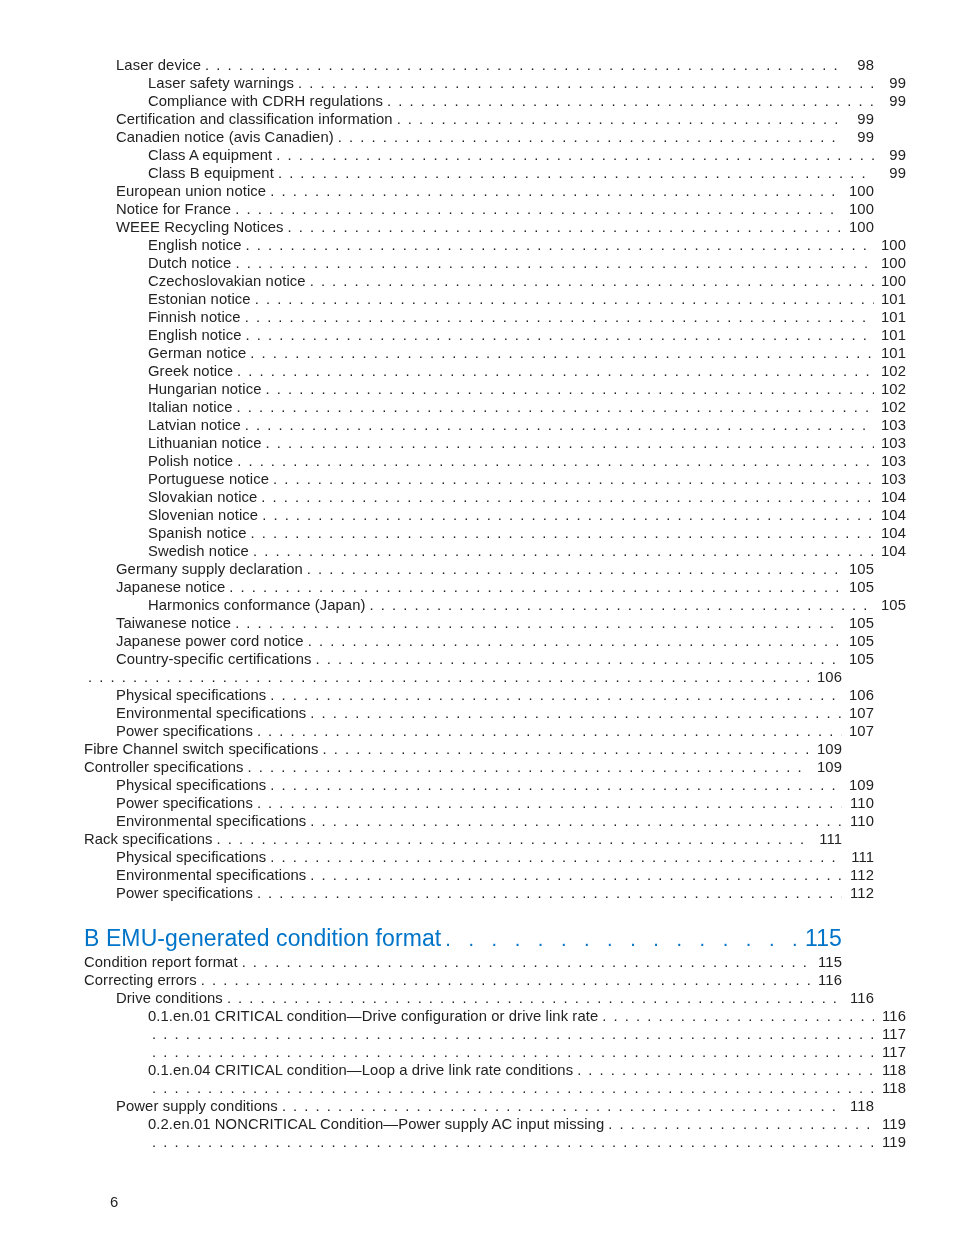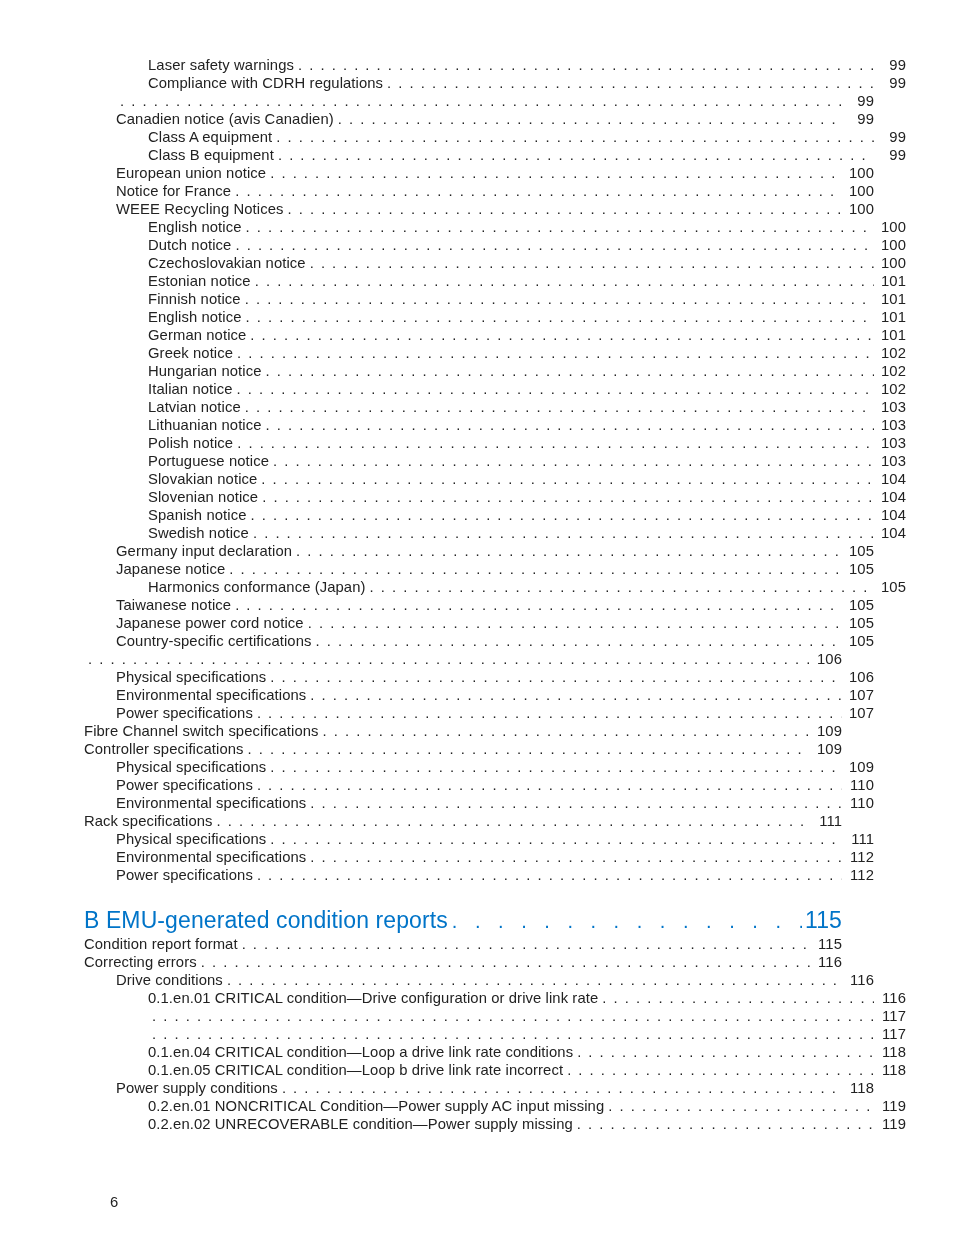--- a/index.html
+++ b/index.html
@@ -68,31 +68,37 @@
     left: 110px;
     top: 1194px;
     font-size: 14.8px;
   }
 </style>
 </head>
 <body>
 
 <div class="page">
   <div id="toc-a">
+      <div class="toc-line ind1">
+        <span class="toc-label">Laser device</span>
+        <span class="toc-dots"></span>
+        <span class="toc-page">98</span>
+      </div>
       <div class="toc-line ind2">
         <span class="toc-label">Laser safety warnings</span>
         <span class="toc-dots"></span>
         <span class="toc-page">99</span>
       </div>
       <div class="toc-line ind2">
         <span class="toc-label">Compliance with CDRH regulations</span>
         <span class="toc-dots"></span>
         <span class="toc-page">99</span>
       </div>
       <div class="toc-line ind1">
+        <span class="toc-label">Certification and classification information</span>
         <span class="toc-dots"></span>
         <span class="toc-page">99</span>
       </div>
       <div class="toc-line ind1">
         <span class="toc-label">Canadien notice (avis Canadien)</span>
         <span class="toc-dots"></span>
         <span class="toc-page">99</span>
       </div>
       <div class="toc-line ind2">
         <span class="toc-label">Class A equipment</span>
@@ -203,21 +209,21 @@
         <span class="toc-label">Spanish notice</span>
         <span class="toc-dots"></span>
         <span class="toc-page">104</span>
       </div>
       <div class="toc-line ind2">
         <span class="toc-label">Swedish notice</span>
         <span class="toc-dots"></span>
         <span class="toc-page">104</span>
       </div>
       <div class="toc-line ind1">
-        <span class="toc-label">Germany input declaration</span>
+        <span class="toc-label">Germany supply declaration</span>
         <span class="toc-dots"></span>
         <span class="toc-page">105</span>
       </div>
       <div class="toc-line ind1">
         <span class="toc-label">Japanese notice</span>
         <span class="toc-dots"></span>
         <span class="toc-page">105</span>
       </div>
       <div class="toc-line ind2">
         <span class="toc-label">Harmonics conformance (Japan)</span>
@@ -299,21 +305,21 @@
         <span class="toc-page">112</span>
       </div>
       <div class="toc-line ind1">
         <span class="toc-label">Power specifications</span>
         <span class="toc-dots"></span>
         <span class="toc-page">112</span>
       </div>
     </div>
 
   <div class="section">
-    <span class="toc-label">B EMU-generated condition reports</span>
+    <span class="toc-label">B EMU-generated condition format</span>
     <span class="toc-dots"></span>
     <span class="toc-page">115</span>
   </div>
 
   <div id="toc-b">
       <div class="toc-line ind0">
         <span class="toc-label">Condition report format</span>
         <span class="toc-dots"></span>
         <span class="toc-page">115</span>
       </div>
@@ -339,35 +345,33 @@
       <div class="toc-line ind2">
         <span class="toc-dots"></span>
         <span class="toc-page">117</span>
       </div>
       <div class="toc-line ind2">
         <span class="toc-label">0.1.en.04 CRITICAL condition—Loop a drive link rate conditions</span>
         <span class="toc-dots"></span>
         <span class="toc-page">118</span>
       </div>
       <div class="toc-line ind2">
-        <span class="toc-label">0.1.en.05 CRITICAL condition—Loop b drive link rate incorrect</span>
         <span class="toc-dots"></span>
         <span class="toc-page">118</span>
       </div>
       <div class="toc-line ind1">
         <span class="toc-label">Power supply conditions</span>
         <span class="toc-dots"></span>
         <span class="toc-page">118</span>
       </div>
       <div class="toc-line ind2">
         <span class="toc-label">0.2.en.01 NONCRITICAL Condition—Power supply AC input missing</span>
         <span class="toc-dots"></span>
         <span class="toc-page">119</span>
       </div>
       <div class="toc-line ind2">
-        <span class="toc-label">0.2.en.02 UNRECOVERABLE condition—Power supply missing</span>
         <span class="toc-dots"></span>
         <span class="toc-page">119</span>
       </div>
     </div>
 </div>
 
 <div class="pagenum">6</div>
 
 </body></html>

